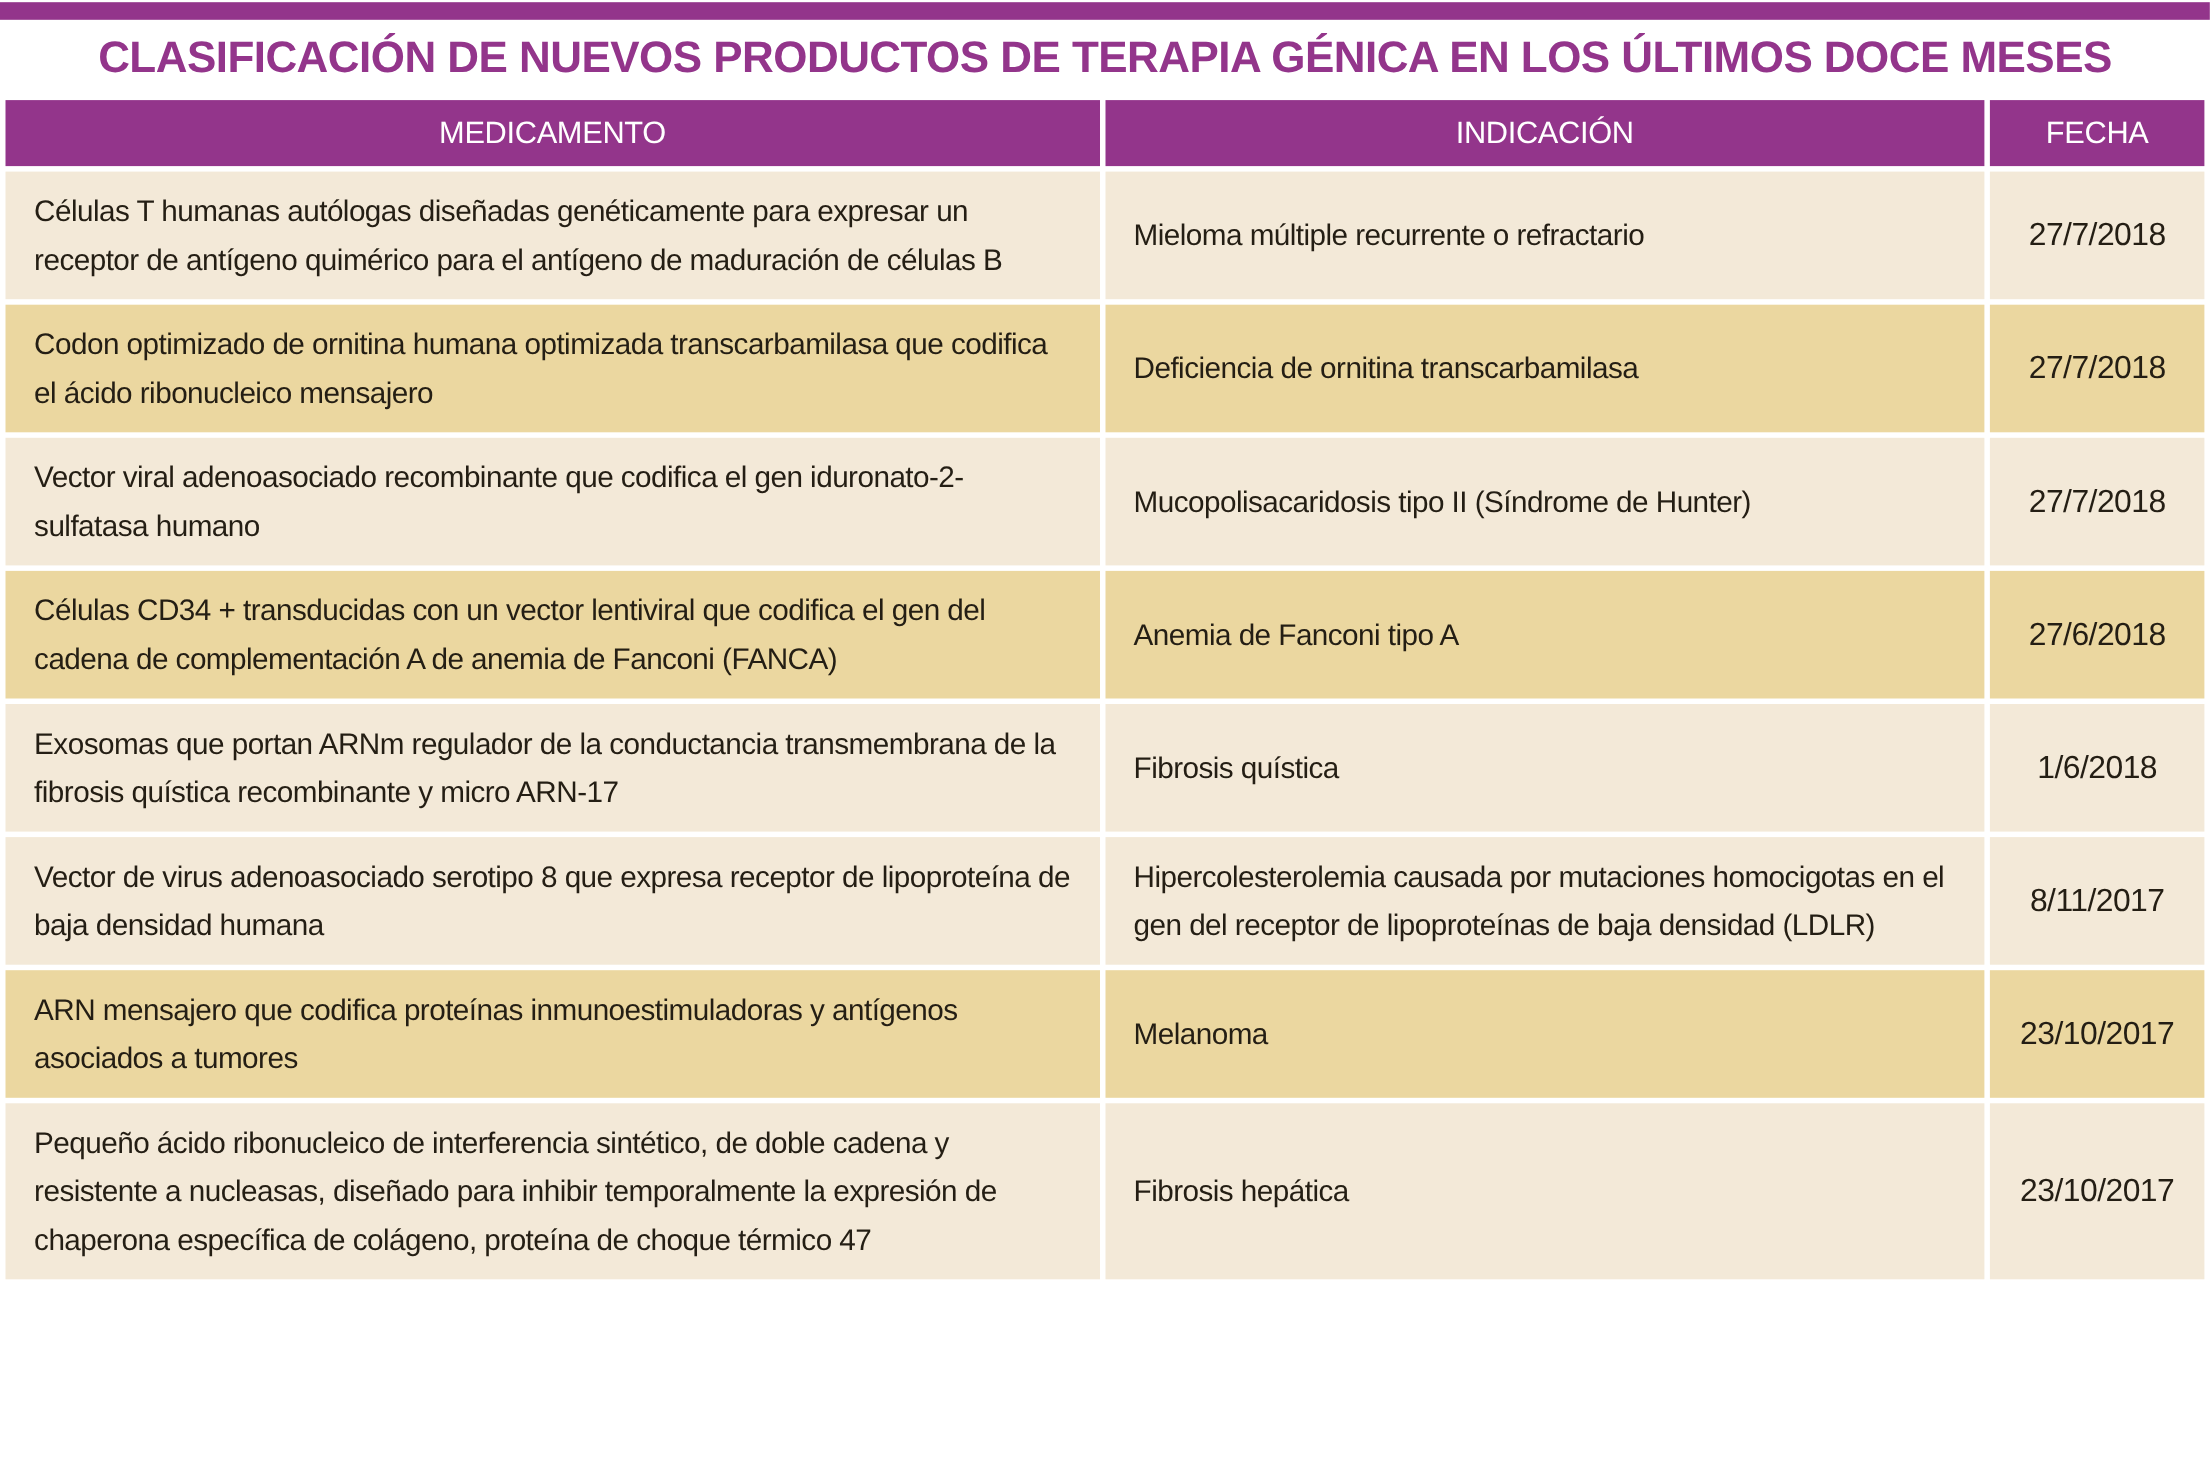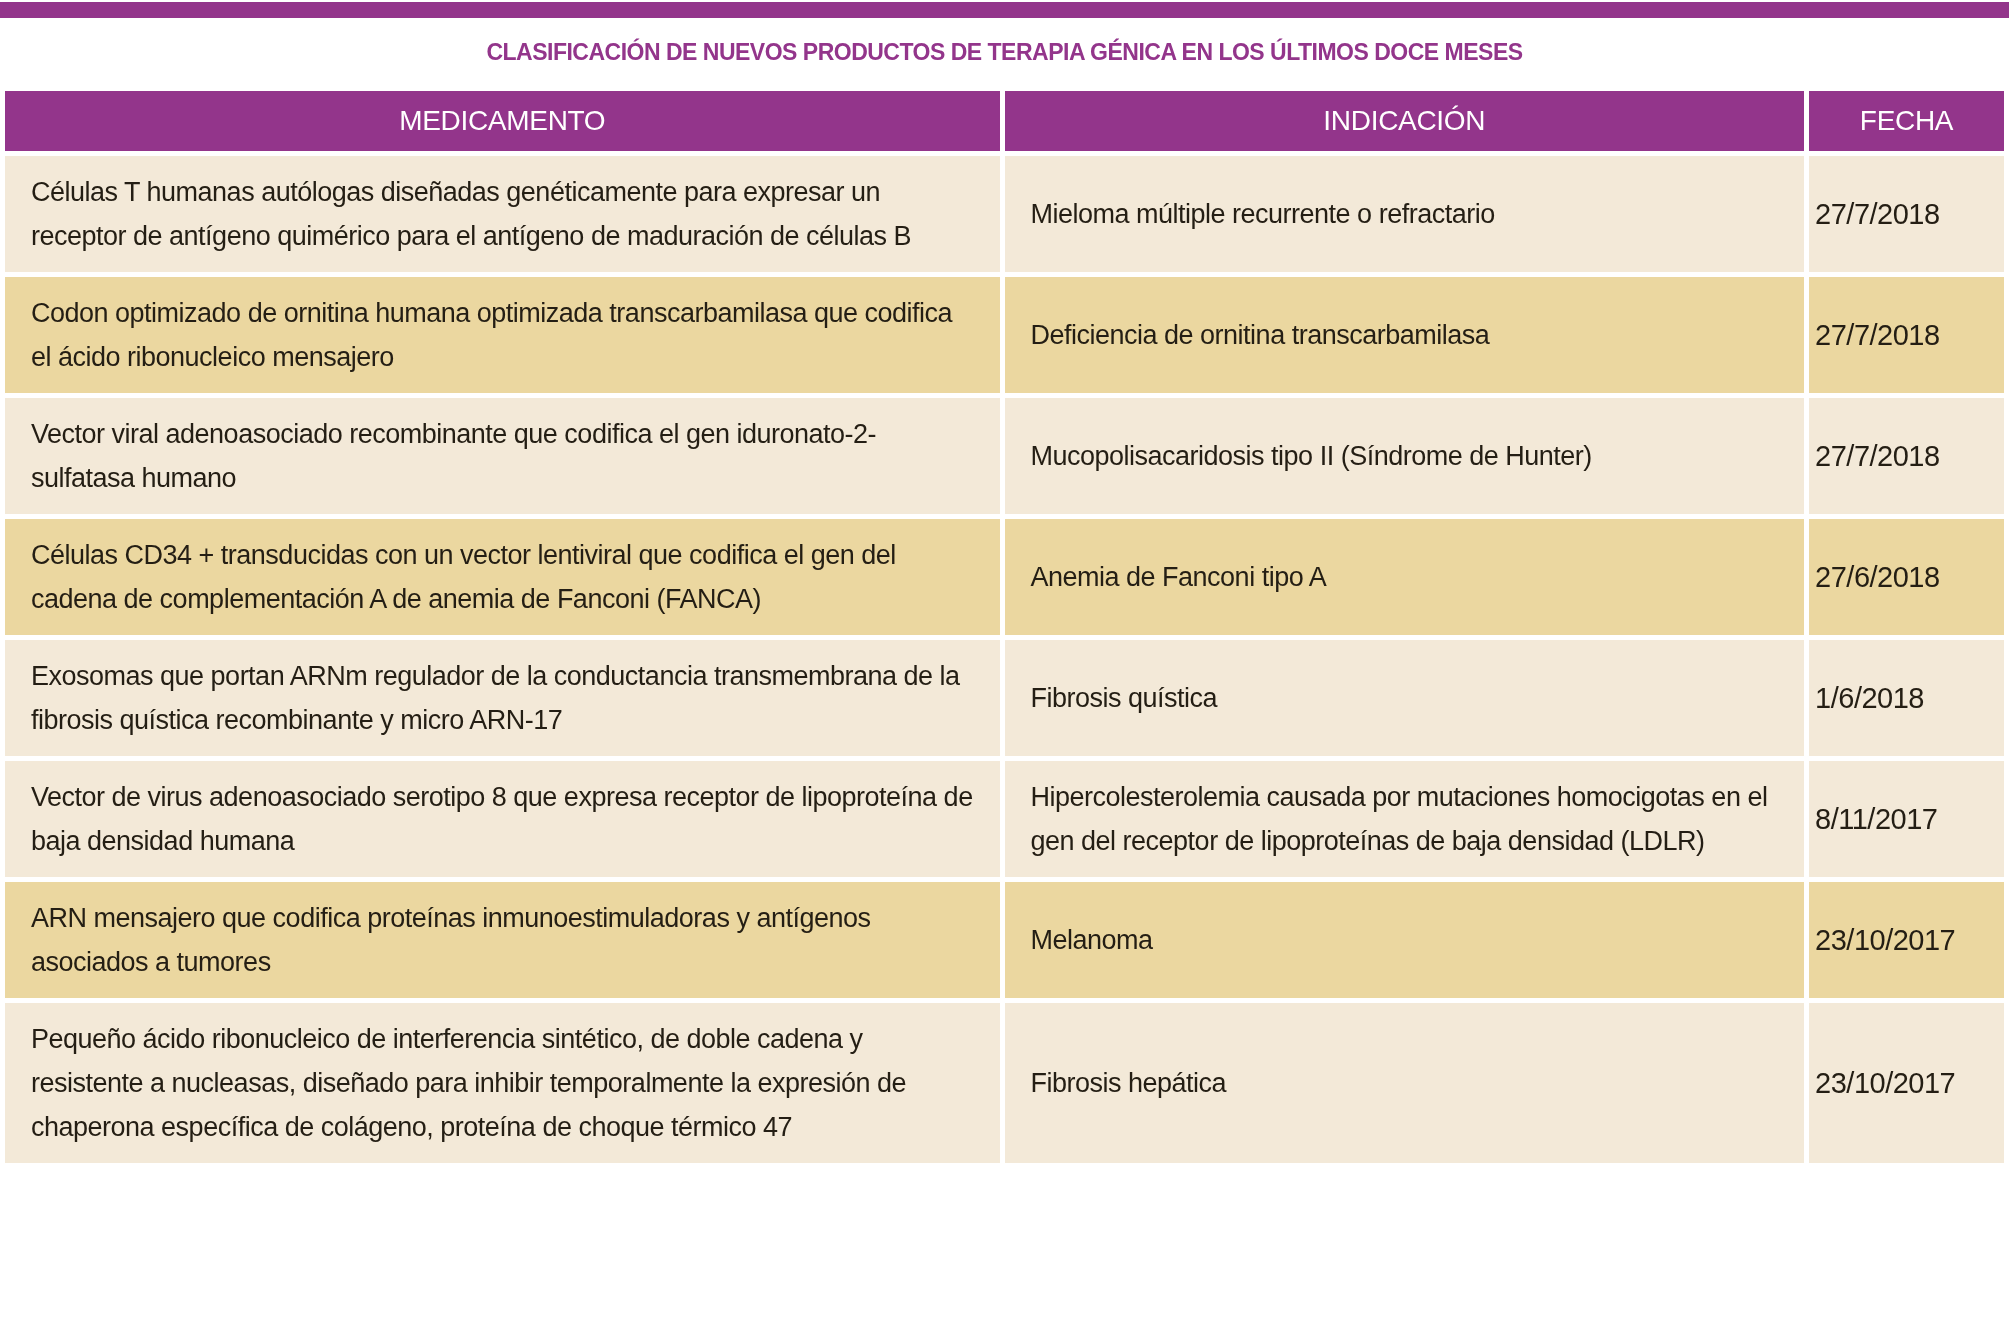--- a/index.html
+++ b/index.html
@@ -30,21 +30,21 @@
   }
   .title-wrap {
     height: 68px;
     display: flex;
     align-items: center;
     justify-content: center;
   }
   .page-title {
     margin: 0;
     color: var(--accent-purple);
-    font-size: 23px;
+    font-size: 40px;
     font-weight: 700;
     letter-spacing: -0.5px;
     text-transform: uppercase;
     white-space: nowrap;
   }
   table.gt-table {
     width: 100%;
     border-collapse: separate;
     border-spacing: 5px;
     table-layout: fixed;
@@ -68,21 +68,21 @@
     letter-spacing: -0.5px;
     line-height: 44px;
     height: 114px;
     vertical-align: middle;
     padding: 14px 26px;
   }
   tr.row-light td { background: var(--row-light); }
   tr.row-dark  td { background: var(--row-dark); }
   td.cell-medicamento, td.cell-indicacion { text-align: left; }
   td.cell-fecha {
-    text-align: left;
+    text-align: center;
     font-size: 29px;
     padding: 14px 6px;
     white-space: nowrap;
   }
 </style>
 </head>
 <body>
 
 <div class="top-bar"></div>
 

